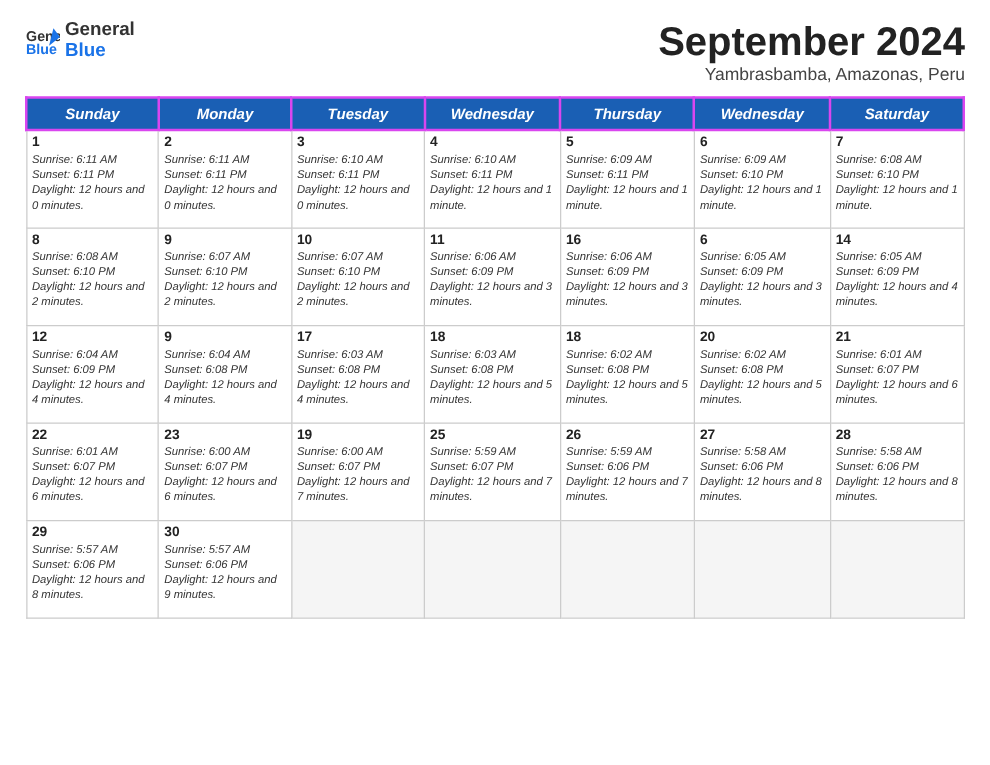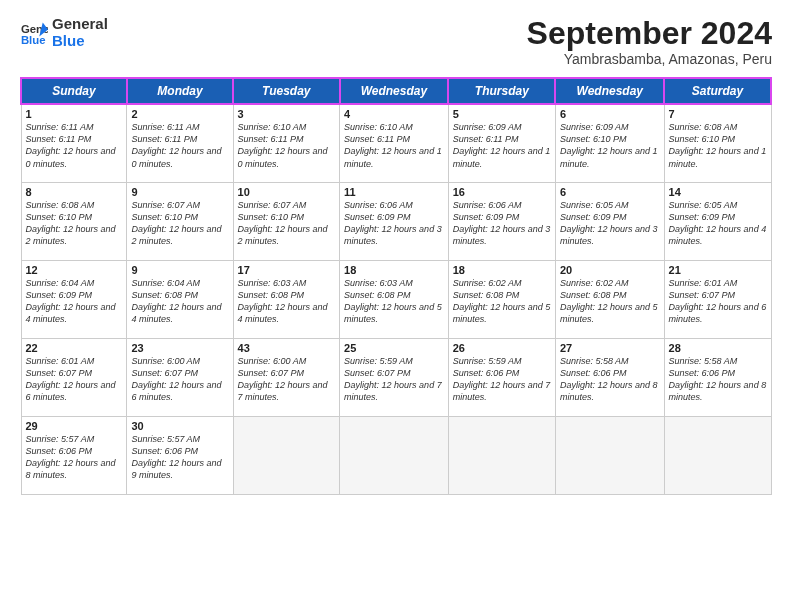--- a/index.html
+++ b/index.html
@@ -305,21 +305,21 @@
       </td>
           <td>
         <span class="day-num">23</span>
         <div class="day-info">
           Sunrise: 6:00 AM<br>
           Sunset: 6:07 PM<br>
           Daylight: 12 hours and 6 minutes.
         </div>
       </td>
           <td>
-        <span class="day-num">43</span>
+        <span class="day-num">19</span>
         <div class="day-info">
           Sunrise: 6:00 AM<br>
           Sunset: 6:07 PM<br>
           Daylight: 12 hours and 7 minutes.
         </div>
       </td>
           <td>
         <span class="day-num">25</span>
         <div class="day-info">
           Sunrise: 5:59 AM<br>

